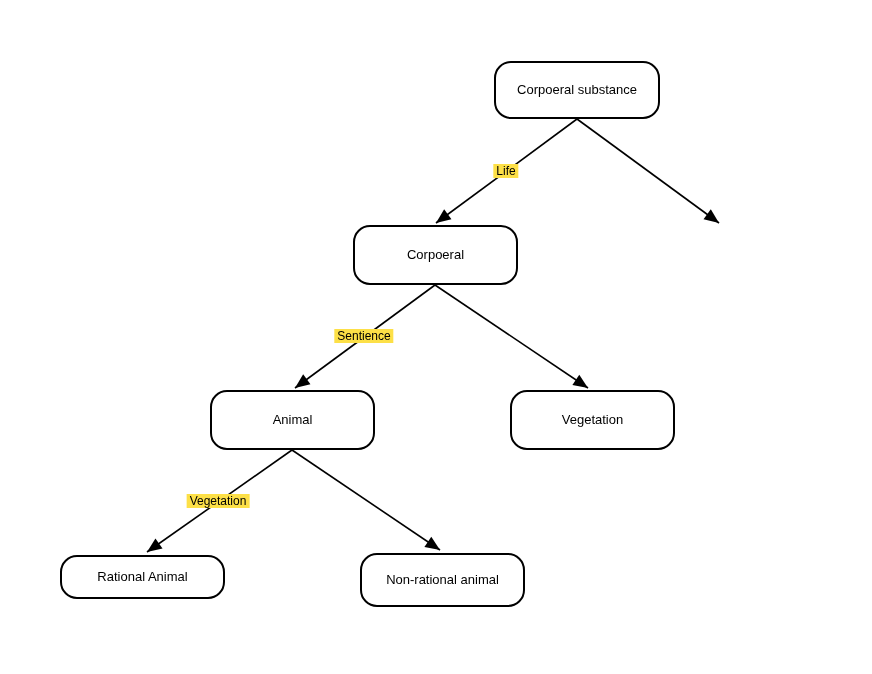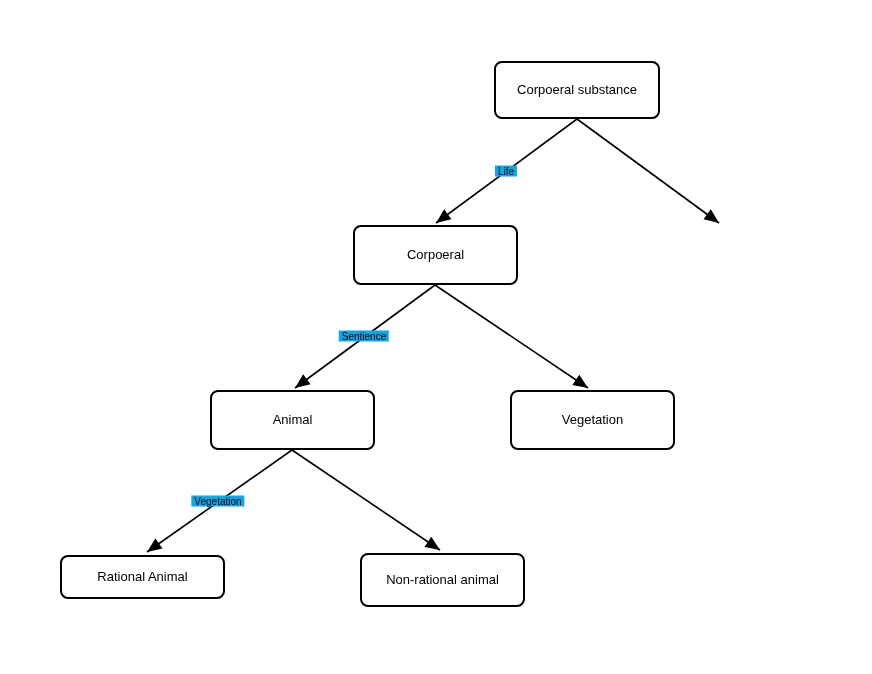--- a/index.html
+++ b/index.html
@@ -22,35 +22,35 @@
     top: 0;
     width: 872px;
     height: 674px;
     pointer-events: none;
   }
   .node {
     position: absolute;
     box-sizing: border-box;
     background: #ffffff;
     border: 2px solid #000000;
-    border-radius: 8px;
+    border-radius: 17px;
     display: flex;
     align-items: center;
     justify-content: center;
     text-align: center;
     font-size: 13px;
     line-height: 1.2;
     cursor: default;
   }
   .edge-label {
     position: absolute;
     transform: translate(-50%, -50%);
-    background: #0ea5e9;
+    background: #fde047;
     padding: 0 3px;
-    font-size: 10px;
+    font-size: 12px;
     white-space: nowrap;
   }
 </style>
 </head>
 <body>
 
 <div class="canvas">
 
   <svg class="edges" viewBox="0 0 872 674" xmlns="http://www.w3.org/2000/svg">
     <defs>

